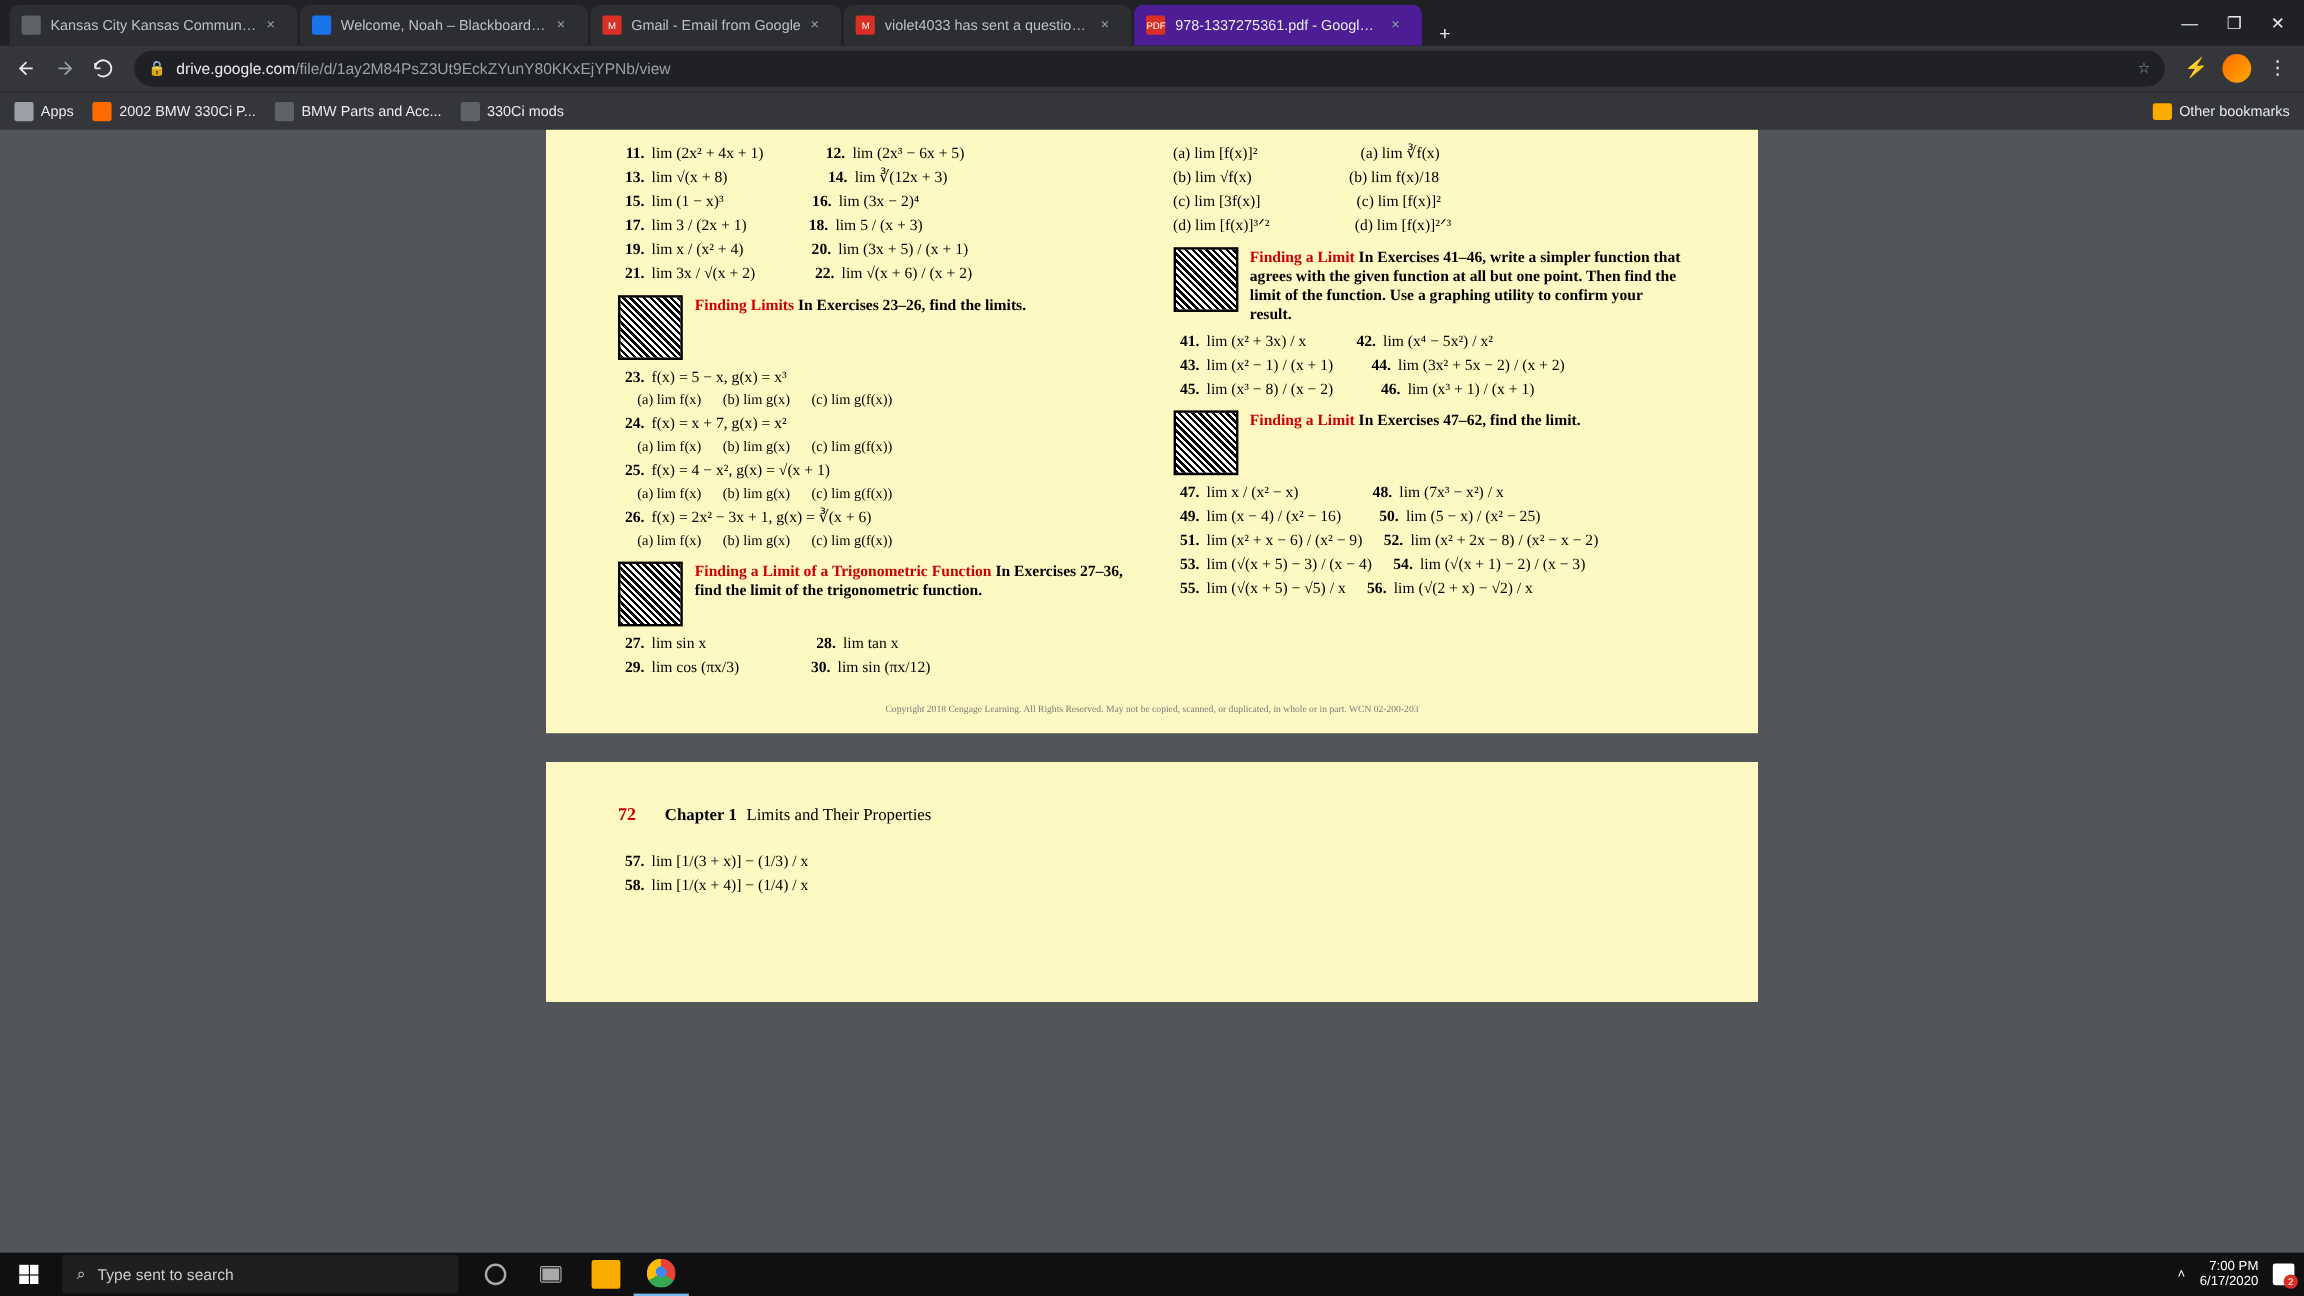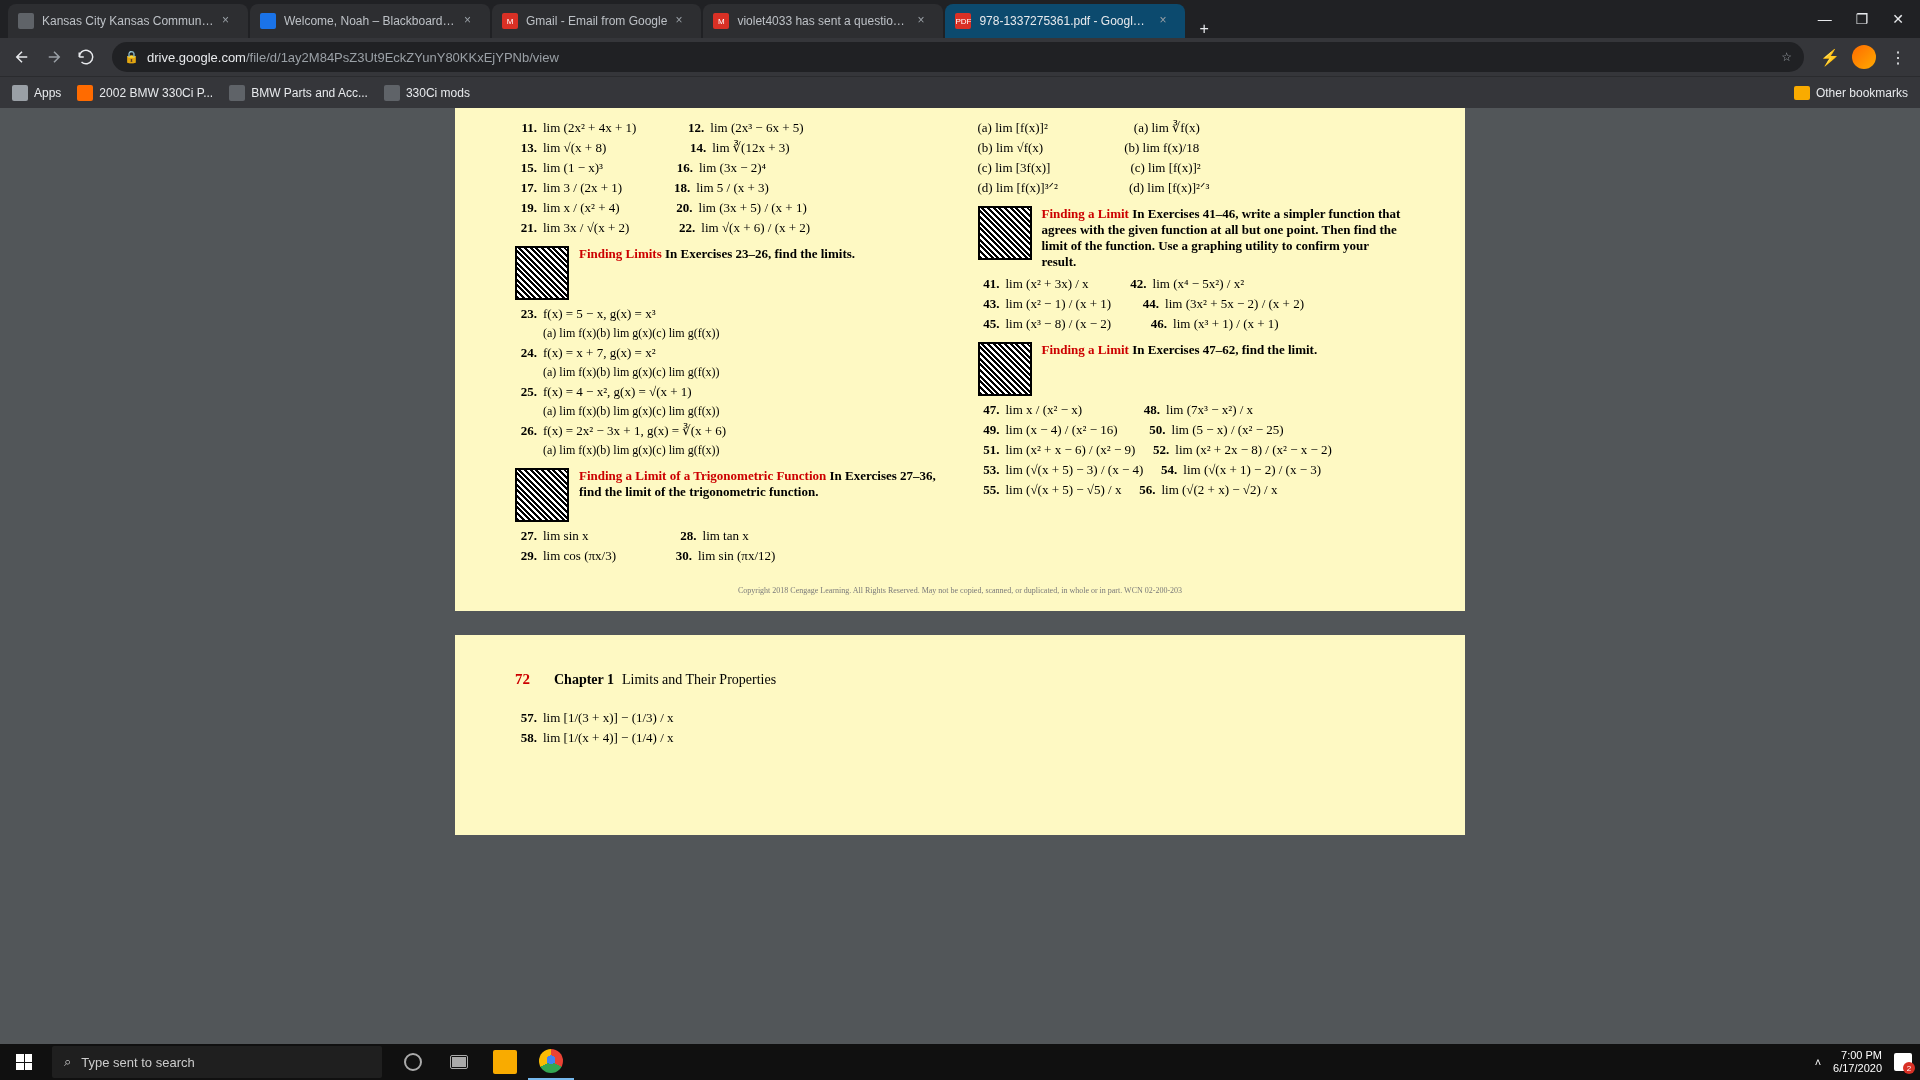--- a/index.html
+++ b/index.html
@@ -1,19 +1,19 @@
 <!DOCTYPE html>
 <html><head>
 <meta charset="utf-8">
 <style>
 * { margin:0; padding:0; box-sizing:border-box; }
 body { font-family:"Segoe UI",Arial,sans-serif; background:#202124; width:1920px; height:1080px; overflow:hidden; position:relative; }
 .tab-strip { background:#202124; height:38px; display:flex; align-items:flex-end; padding-left:8px; }
 .tab { background:#2d2e31; color:#bdc1c6; height:34px; display:flex; align-items:center; padding:0 10px; font-size:12px; border-radius:8px 8px 0 0; margin-right:2px; max-width:240px; gap:8px; min-width:0; }
-.tab.active { background:#0c4a6e; color:#e8eaed; }
+.tab.active { background:#4c1d95; color:#e8eaed; }
 .tab .favicon { width:16px; height:16px; background:#5f6368; border-radius:2px; flex-shrink:0; display:flex; align-items:center; justify-content:center; font-size:8px; color:#fff; }
 .tab .favicon.red { background:#d93025; }
 .tab .favicon.blue { background:#1a73e8; }
 .tab .title { flex:1; overflow:hidden; text-overflow:ellipsis; white-space:nowrap; }
 .tab .close { width:16px; height:16px; color:#9aa0a6; cursor:pointer; flex-shrink:0; }
 .new-tab { color:#e8eaed; padding:0 12px; cursor:pointer; font-size:16px; }
 .window-controls { margin-left:auto; display:flex; gap:24px; padding-right:16px; color:#e8eaed; font-size:14px; align-items:center; height:100%; }
 .window-controls span { cursor:pointer; }
 .nav-bar { background:#35363a; height:38px; display:flex; align-items:center; padding:0 8px; gap:4px; }
 .nav-btn { width:28px; height:28px; display:flex; align-items:center; justify-content:center; color:#9aa0a6; border-radius:50%; cursor:pointer; }
@@ -33,21 +33,21 @@
 .bookmarks-right { margin-left:auto; display:flex; align-items:flex-start; gap:6px; cursor:pointer; }
 .bookmarks-right .folder { width:16px; height:14px; background:#f9ab00; border-radius:2px; }
 .viewport { position:absolute; top:108px; left:0; right:0; bottom:36px; background:#525659; display:flex; justify-content:center; overflow:hidden; }
 .page-wrap { width:1010px; display:flex; flex-direction:column; gap:24px; }
 .page { background:#fef9c3; font-family:"Times New Roman",serif; font-size:13px; color:#000; padding:0 60px 16px; }
 .page.p1 { padding-top:8px; }
 .cols { display:flex; gap:35px; }
 .col { flex:1; }
 .math-line { margin:4px 0; display:flex; gap:6px; align-items:center; }
 .math-line .num { font-weight:bold; width:22px; text-align:right; }
-.sub-list { margin-left:28px; display:flex; font-size:12px; }
+.sub-list { margin-left:16px; display:flex; gap:18px; font-size:12px; }
 .qr-block { display:flex; gap:10px; margin:10px 0 6px; }
 .qr { width:54px; height:54px; background:repeating-linear-gradient(45deg,#000 0 2px,#fff 2px 4px),repeating-linear-gradient(-45deg,#000 0 2px,transparent 2px 4px); border:2px solid #000; flex-shrink:0; }
 .section-title { font-weight:bold; color:#c00; }
 .instruction { font-weight:bold; }
 .copyright { color:#7a7a7a; font-size:8px; text-align:center; margin-top:18px; }
 .page.p2 { padding-top:36px; min-height:200px; }
 .chapter-head { display:flex; align-items:baseline; gap:24px; margin-bottom:18px; }
 .chapter-head .pnum { color:#c00; font-weight:bold; font-size:15px; }
 .chapter-head .chap { font-size:14px; }
 .chapter-head .chap b { margin-right:8px; }

